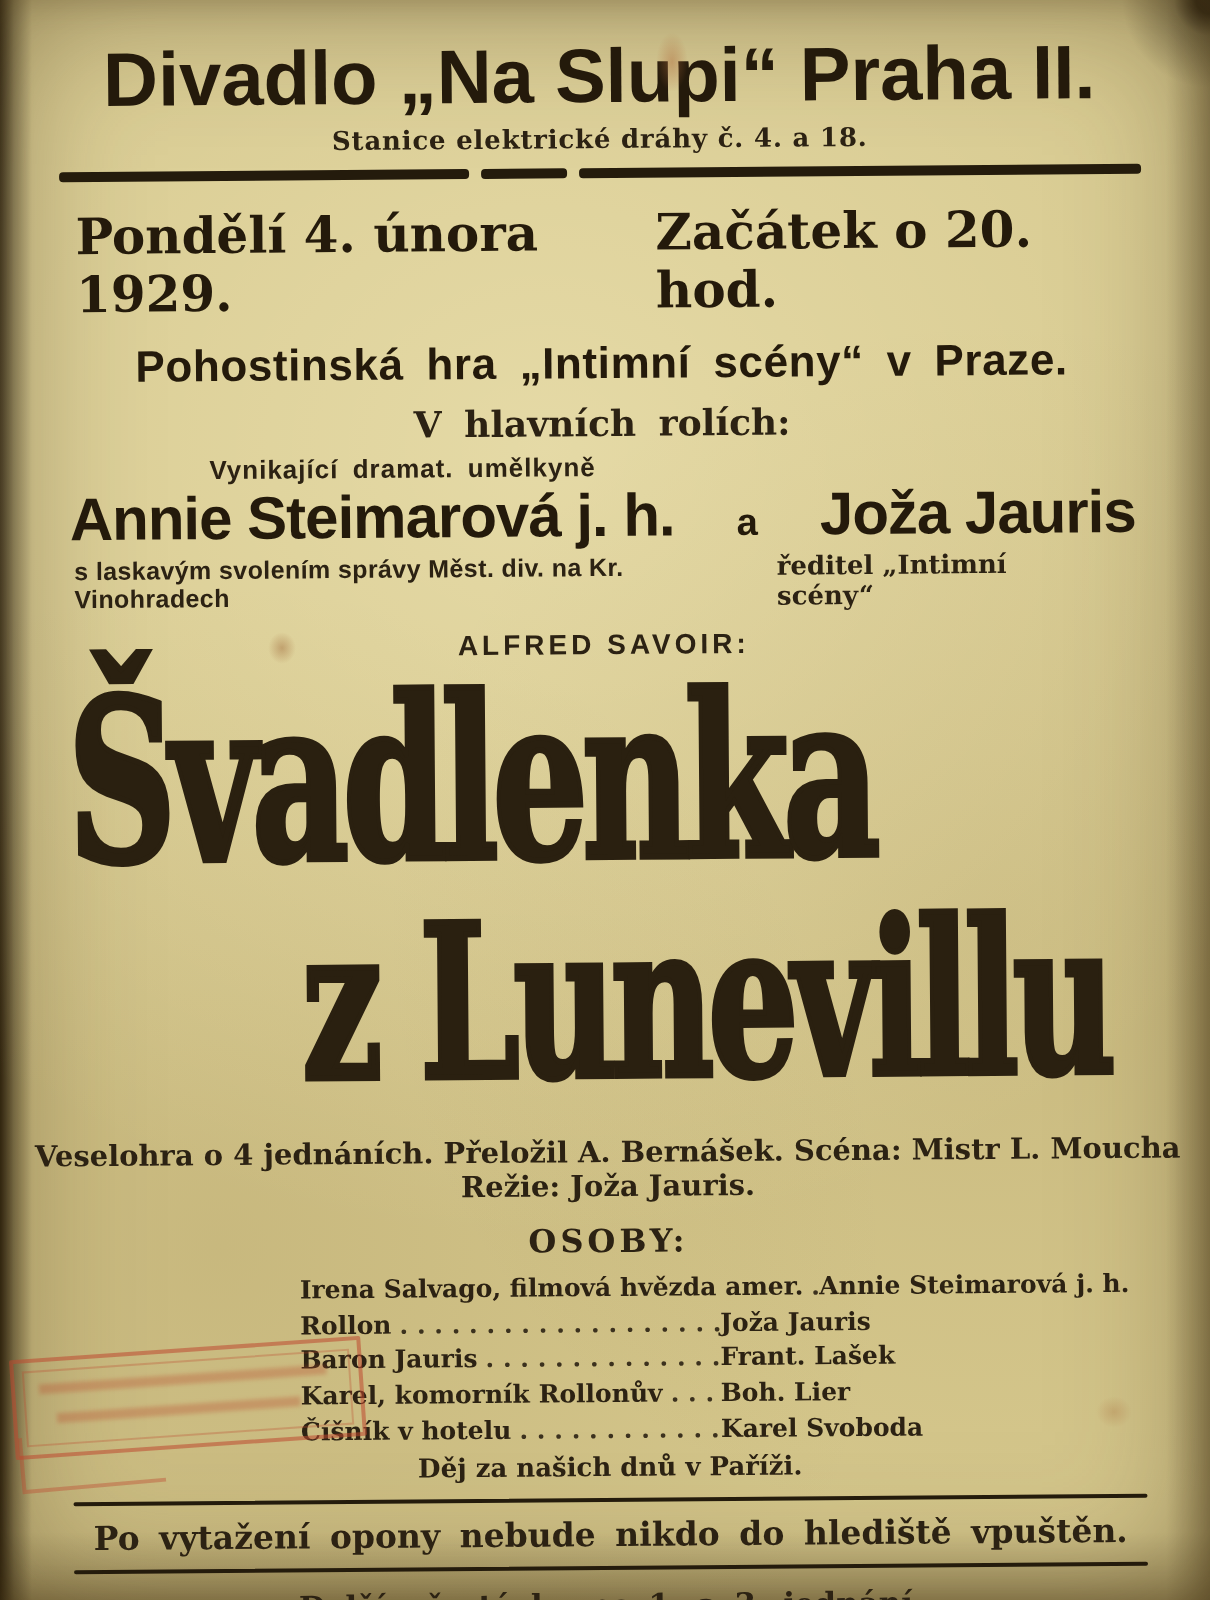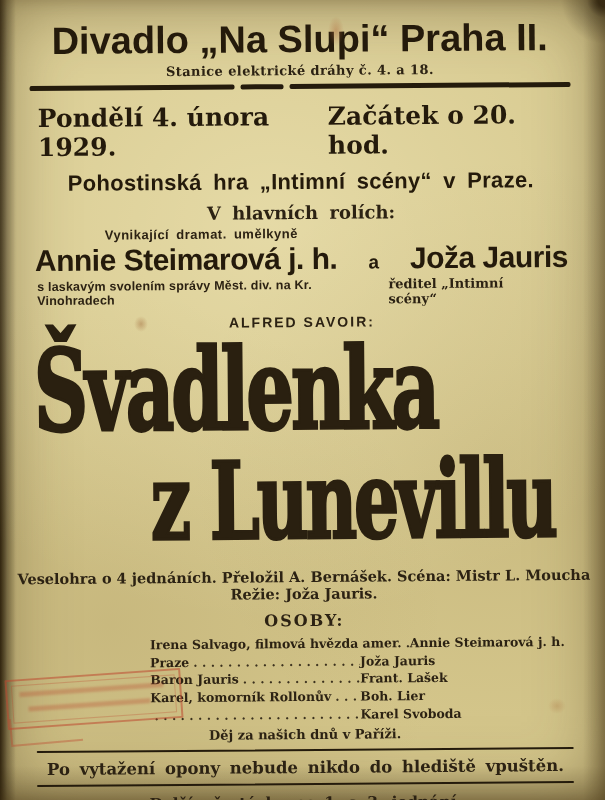--- a/index.html
+++ b/index.html
@@ -136,35 +136,36 @@
       <div class="subtitle">Veselohra o 4 jednáních. Přeložil A. Bernášek. Scéna: Mistr L. Moucha Režie: Joža Jauris.</div>
       <div class="cast-heading">OSOBY:</div>
 
       <div class="cast">
           <div class="cast-row">
             <span class="role">Irena Salvago, filmová hvězda amer.</span>
             <span class="leader"></span>
             <span class="actor">Annie Steimarová j. h.</span>
           </div>
           <div class="cast-row">
-            <span class="role">Praze</span>
+            <span class="role">Rollon</span>
             <span class="leader"></span>
             <span class="actor">Joža Jauris</span>
           </div>
           <div class="cast-row">
             <span class="role">Baron Jauris</span>
             <span class="leader"></span>
             <span class="actor">Frant. Lašek</span>
           </div>
           <div class="cast-row">
             <span class="role">Karel, komorník Rollonův</span>
             <span class="leader"></span>
             <span class="actor">Boh. Lier</span>
           </div>
           <div class="cast-row">
+            <span class="role">Číšník v hotelu</span>
             <span class="leader"></span>
             <span class="actor">Karel Svoboda</span>
           </div>
         </div>
 
       <div class="setting">Děj za našich dnů v Paříži.</div>
 
       <div class="rule rule-a"></div>
       <div class="notice1">Po vytažení opony nebude nikdo do hlediště vpuštěn.</div>
       <div class="rule rule-b"></div>

